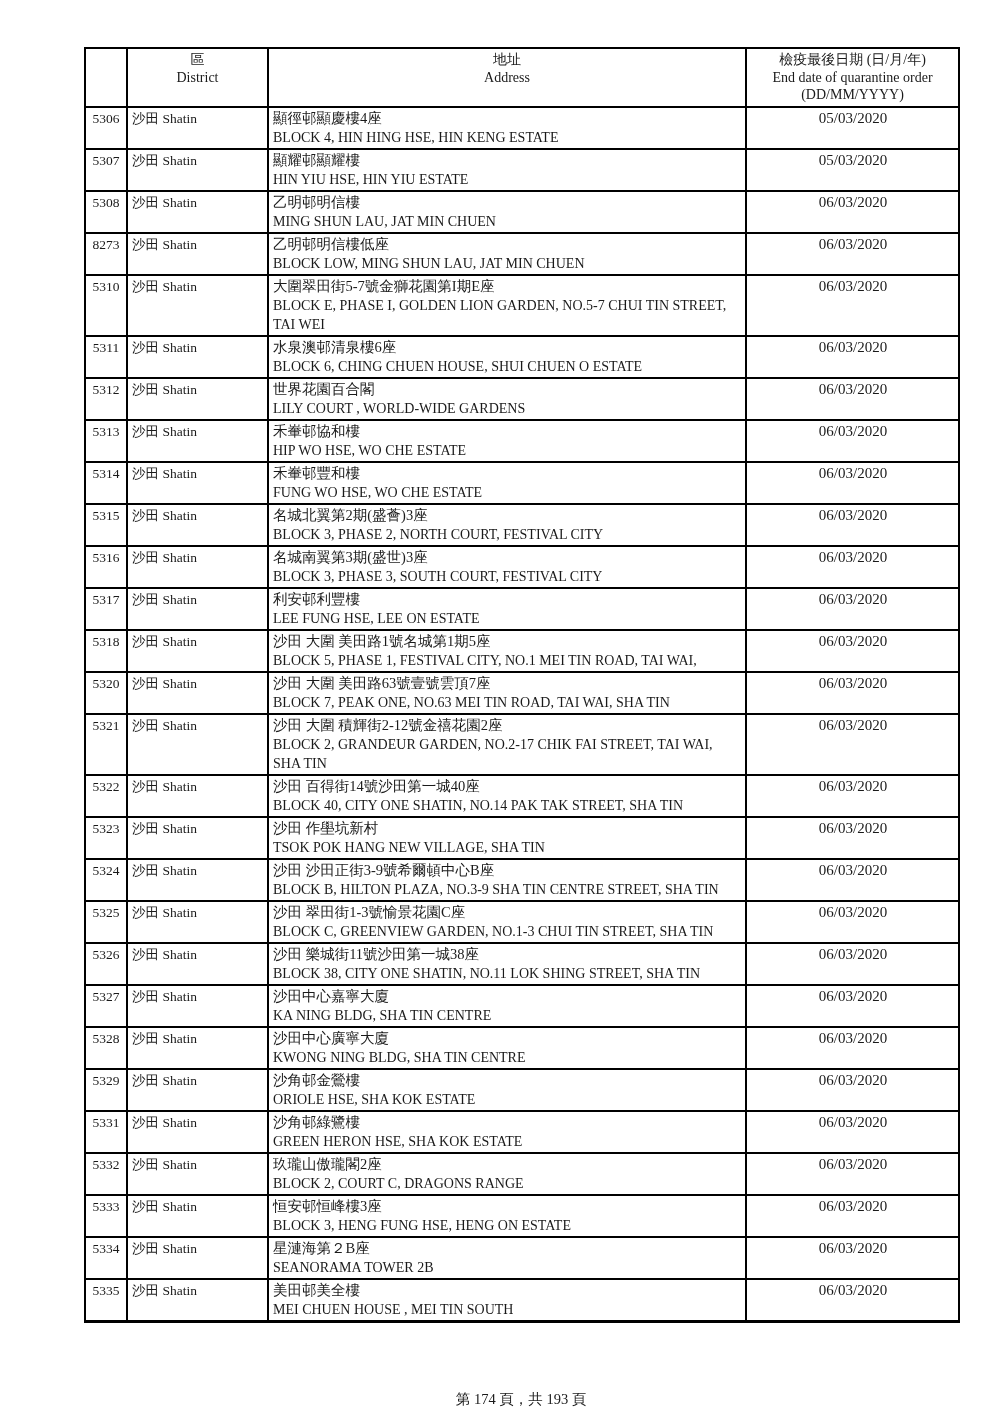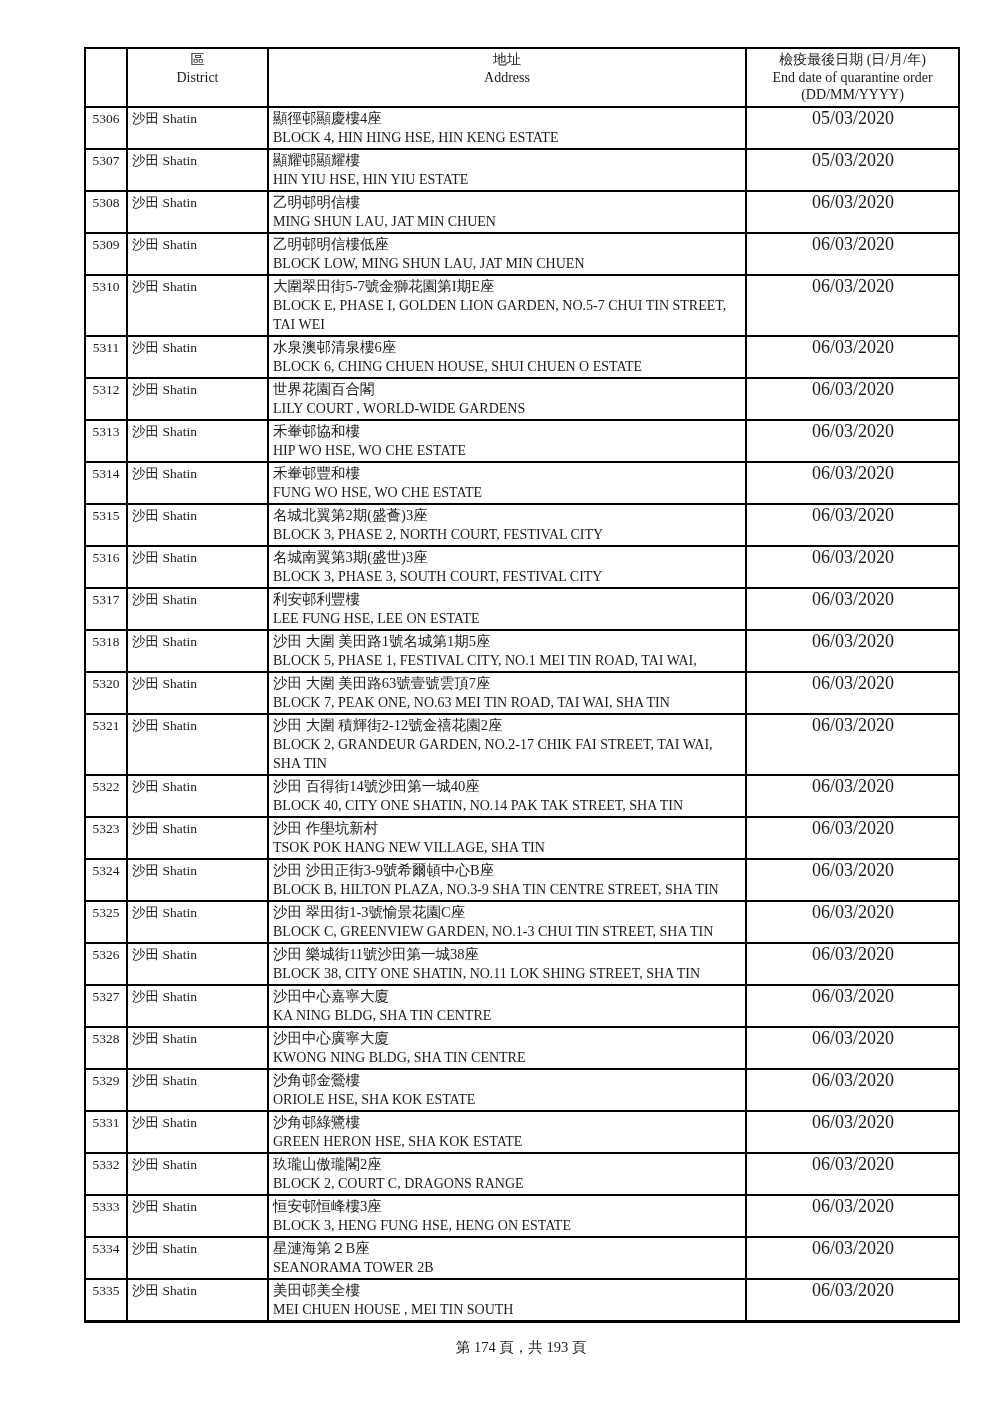--- a/index.html
+++ b/index.html
@@ -52,28 +52,28 @@
   td.cell-no {
     text-align: center;
     padding-left: 1px;
     padding-right: 1px;
     font-size: 13.5px;
     margin-left: 40px;
   }
   td.cell-district { font-size: 13.5px; }
   td.cell-date {
     text-align: center;
-    font-size: 18px;
+    font-size: 15px;
   }
   .addr-zh { font-size: 14.5px; }
   .addr-en { font-size: 14px; }
   .footer {
     position: absolute;
     left: 84px;
-    top: 1338px;
+    top: 1390px;
     width: 874px;
     text-align: center;
     font-size: 14.5px;
     color: #1a1a1a;
   }
 </style>
 </head>
 <body>
 
 <div class="page">
@@ -126,21 +126,21 @@
           <tr>
     <td class="cell-no">5308</td>
     <td class="cell-district">沙田 Shatin</td>
     <td class="cell-address">
       <div class="addr-zh">乙明邨明信樓</div>
       <div class="addr-en">MING SHUN LAU, JAT MIN CHUEN</div>
     </td>
     <td class="cell-date">06/03/2020</td>
   </tr>
           <tr>
-    <td class="cell-no">5309</td>
+    <td class="cell-no">8273</td>
     <td class="cell-district">沙田 Shatin</td>
     <td class="cell-address">
       <div class="addr-zh">乙明邨明信樓低座</div>
       <div class="addr-en">BLOCK LOW, MING SHUN LAU, JAT MIN CHUEN</div>
     </td>
     <td class="cell-date">06/03/2020</td>
   </tr>
           <tr>
     <td class="cell-no">5310</td>
     <td class="cell-district">沙田 Shatin</td>

